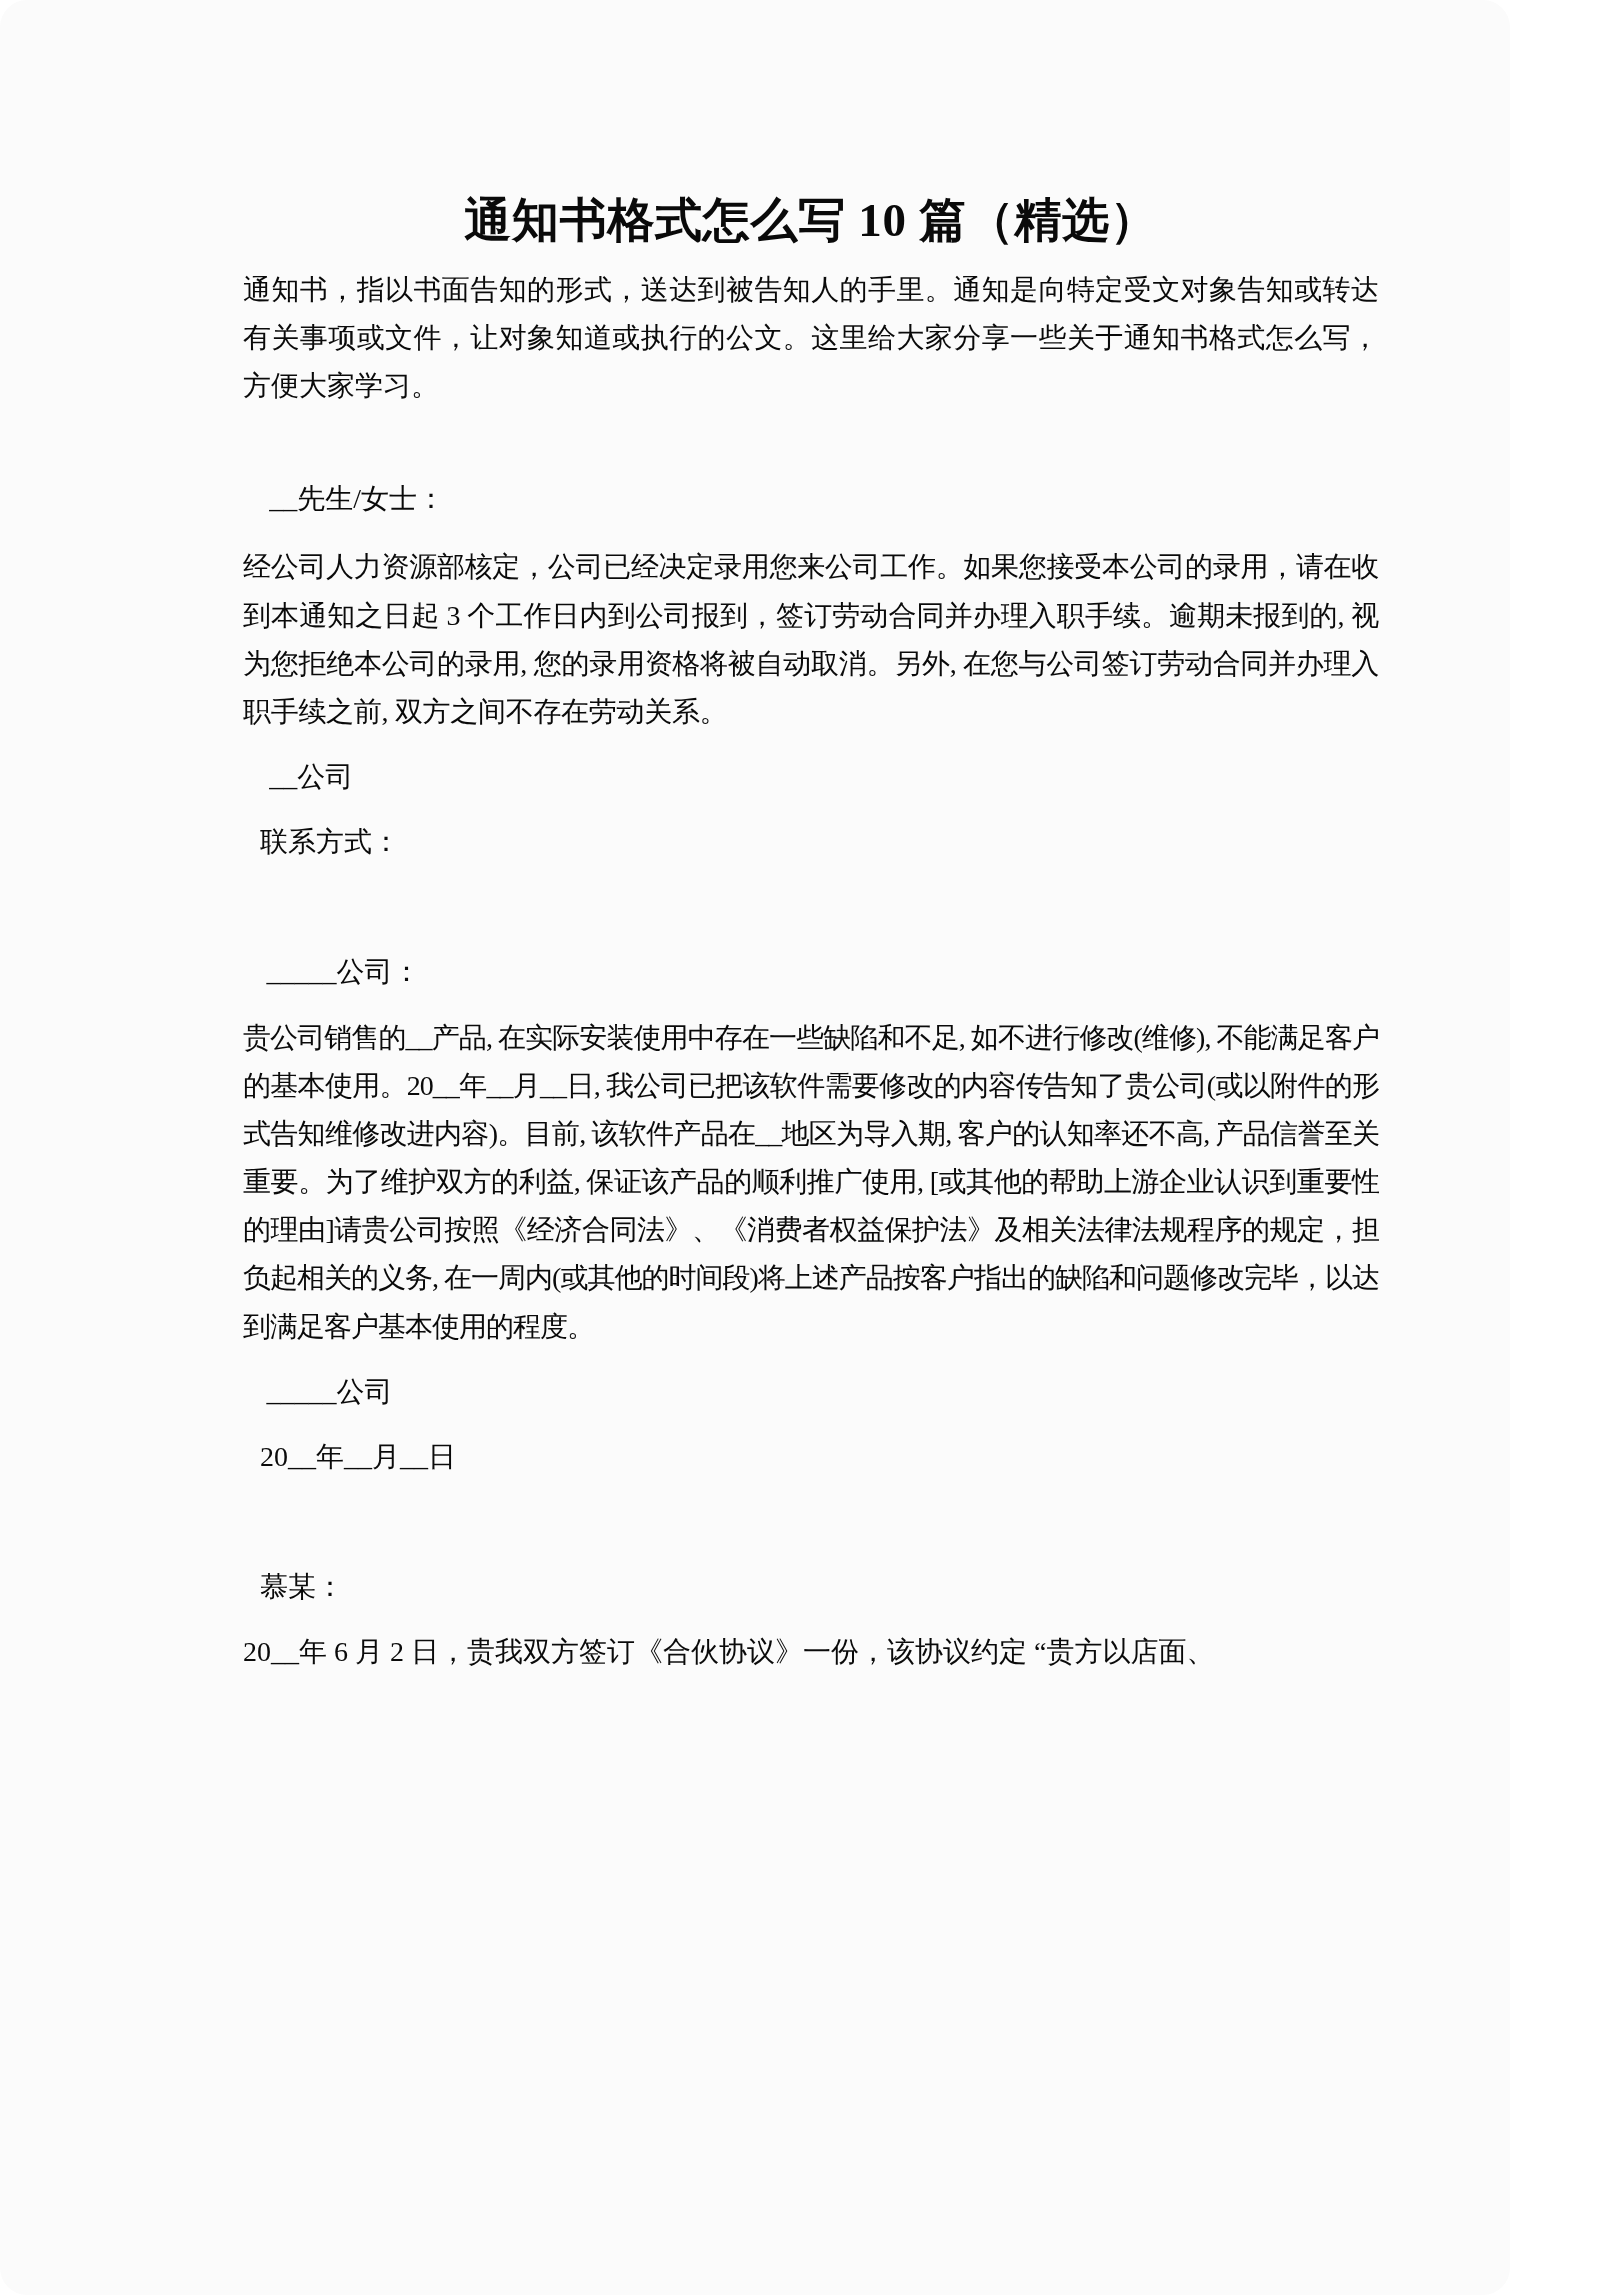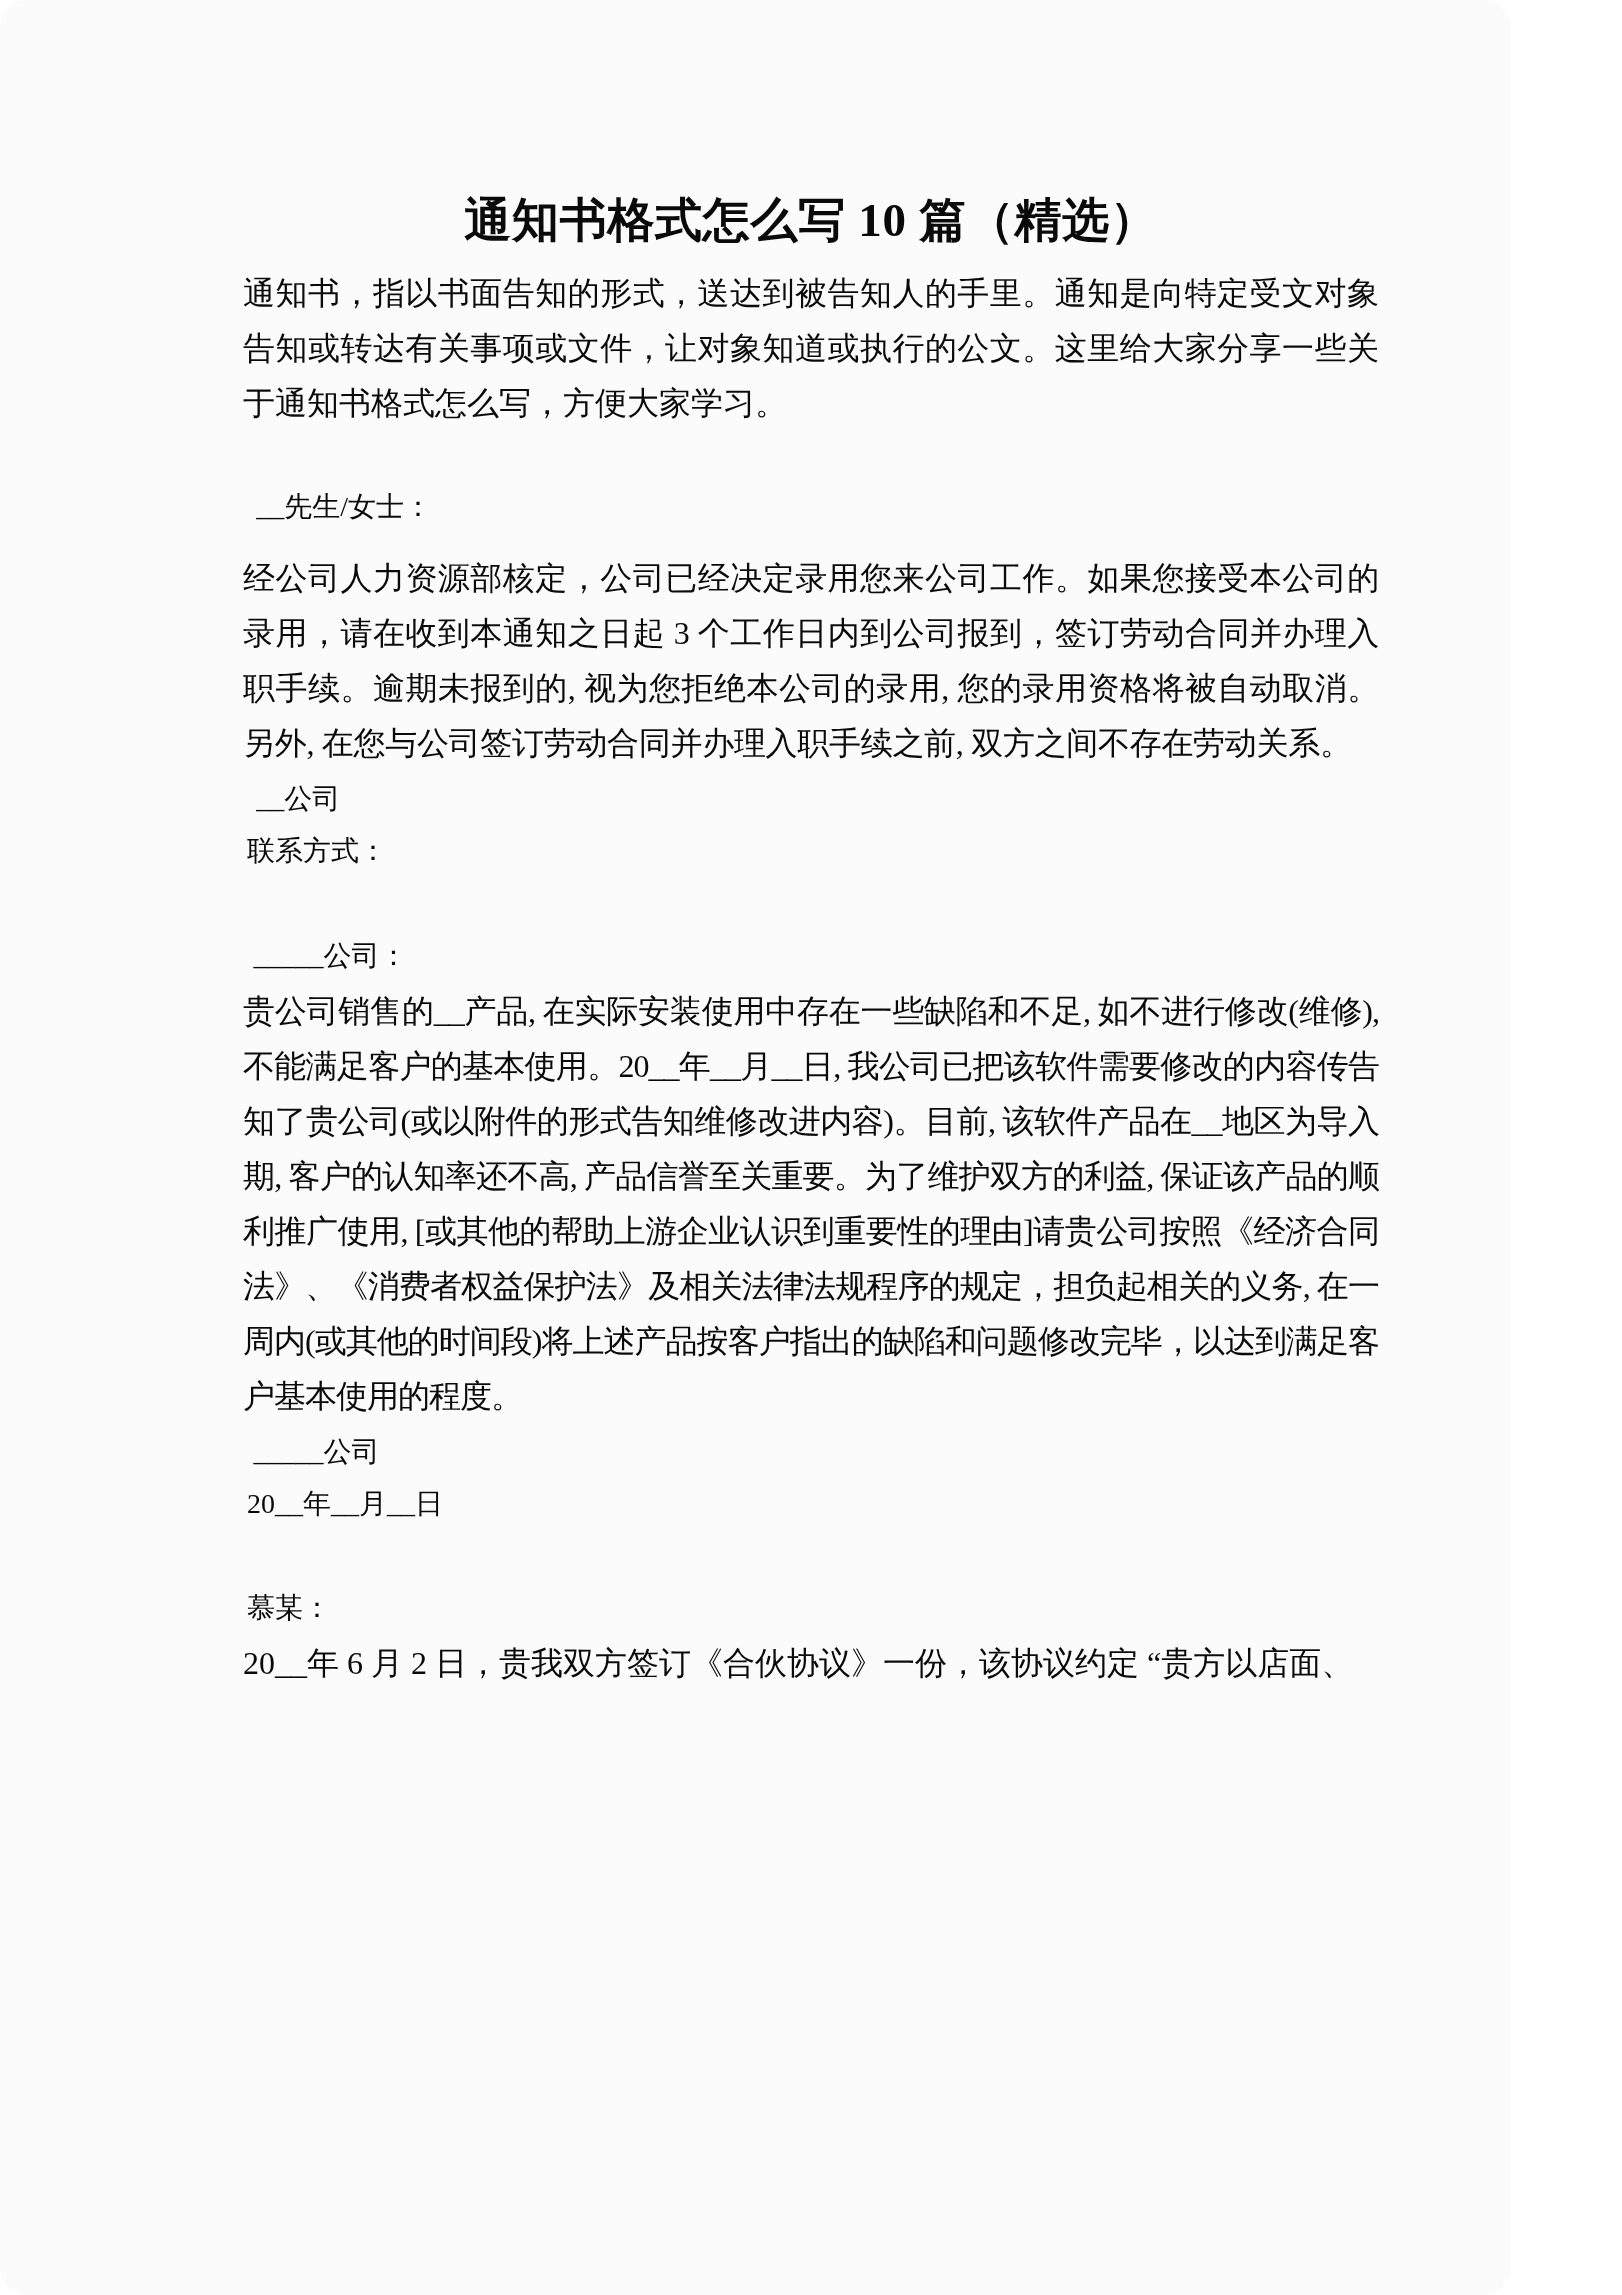--- a/index.html
+++ b/index.html
@@ -28,38 +28,38 @@
   .doc-title {
     font-size: 47px;
     font-weight: bold;
     line-height: 1.28;
     text-align: center;
     letter-spacing: 0.7px;
     margin: 0 0 15.7px 0;
     white-space: nowrap;
   }
   .para {
-    font-size: 32px;
+    font-size: 28px;
     line-height: 1.72;
     text-align: justify;
     text-justify: inter-ideograph;
     margin: 0;
     text-indent: 0;
   }
   .para.tight {
     letter-spacing: -0.3px;
     margin-top: 20px;
   }
   .para.extra-tight {
     letter-spacing: -1px;
   }
   .line {
     font-size: 28px;
     line-height: 1.72;
-    margin: 4px;
+    margin: 17px;
     white-space: nowrap;
   }
   .indent-sm {
     padding-left: 9.2px;
   }
   .indent-md {
     padding-left: 6.5px;
   }
   .blank-line { height: 48px; }
 </style>

